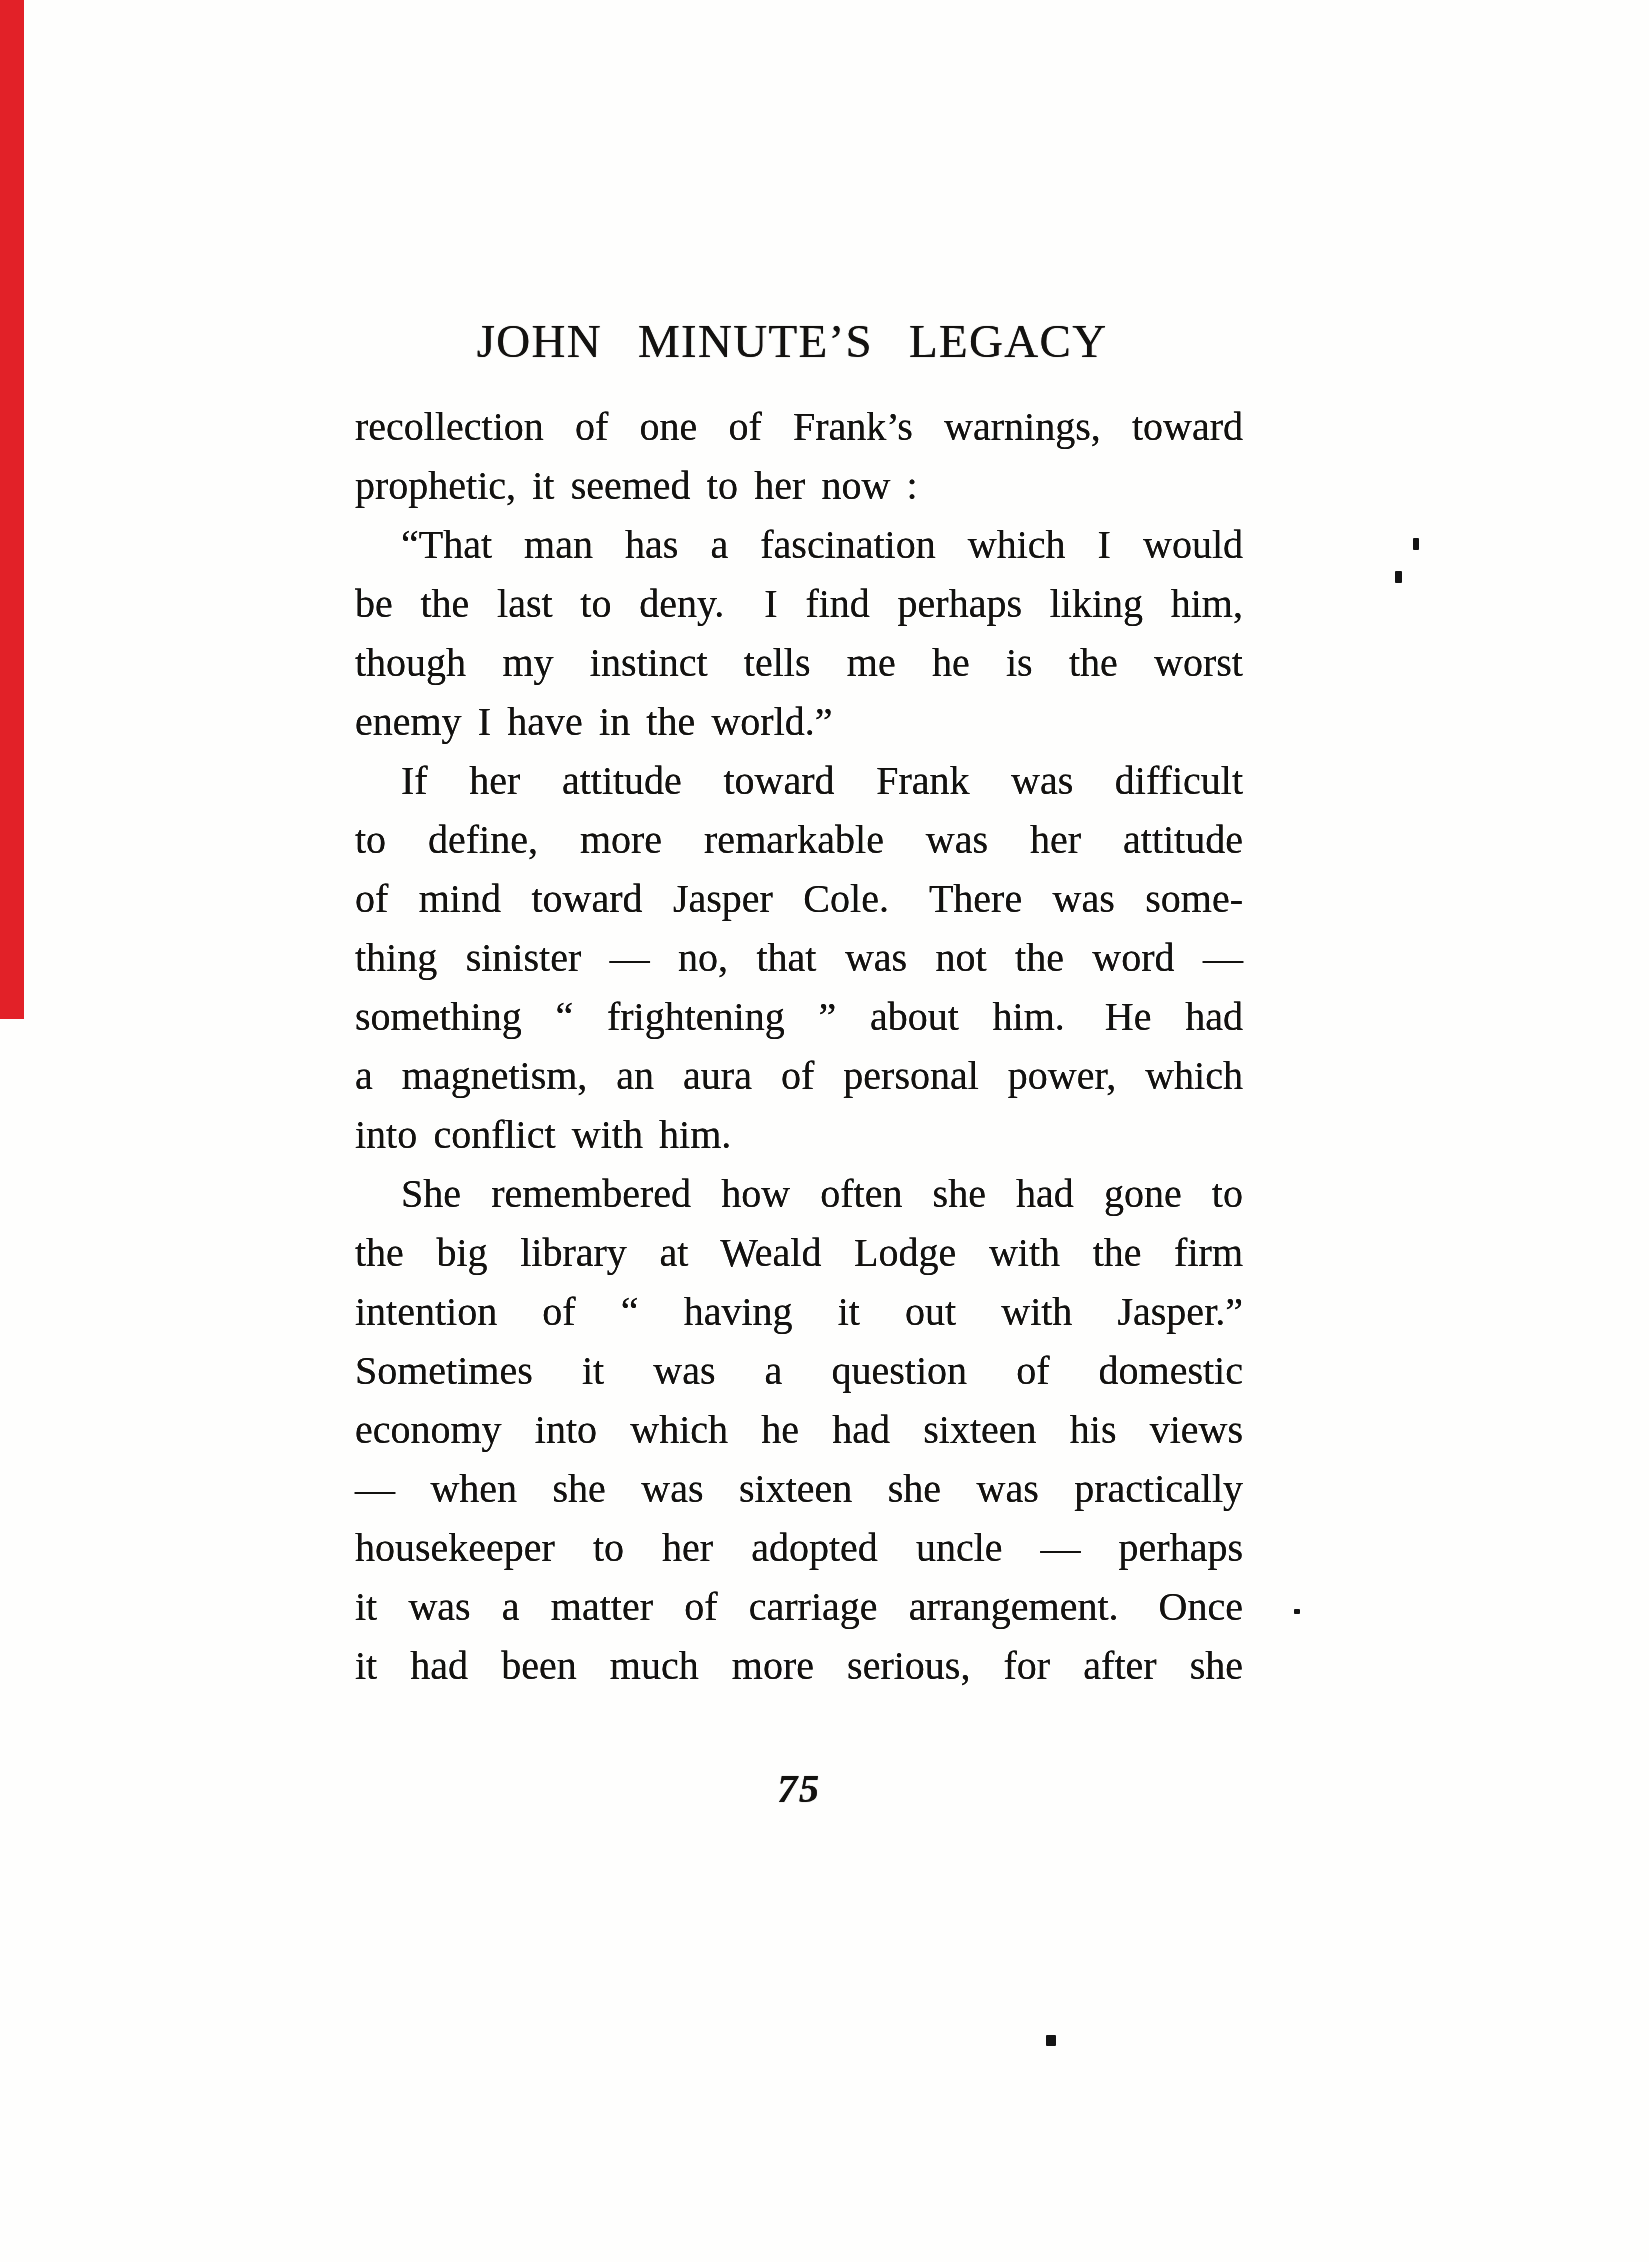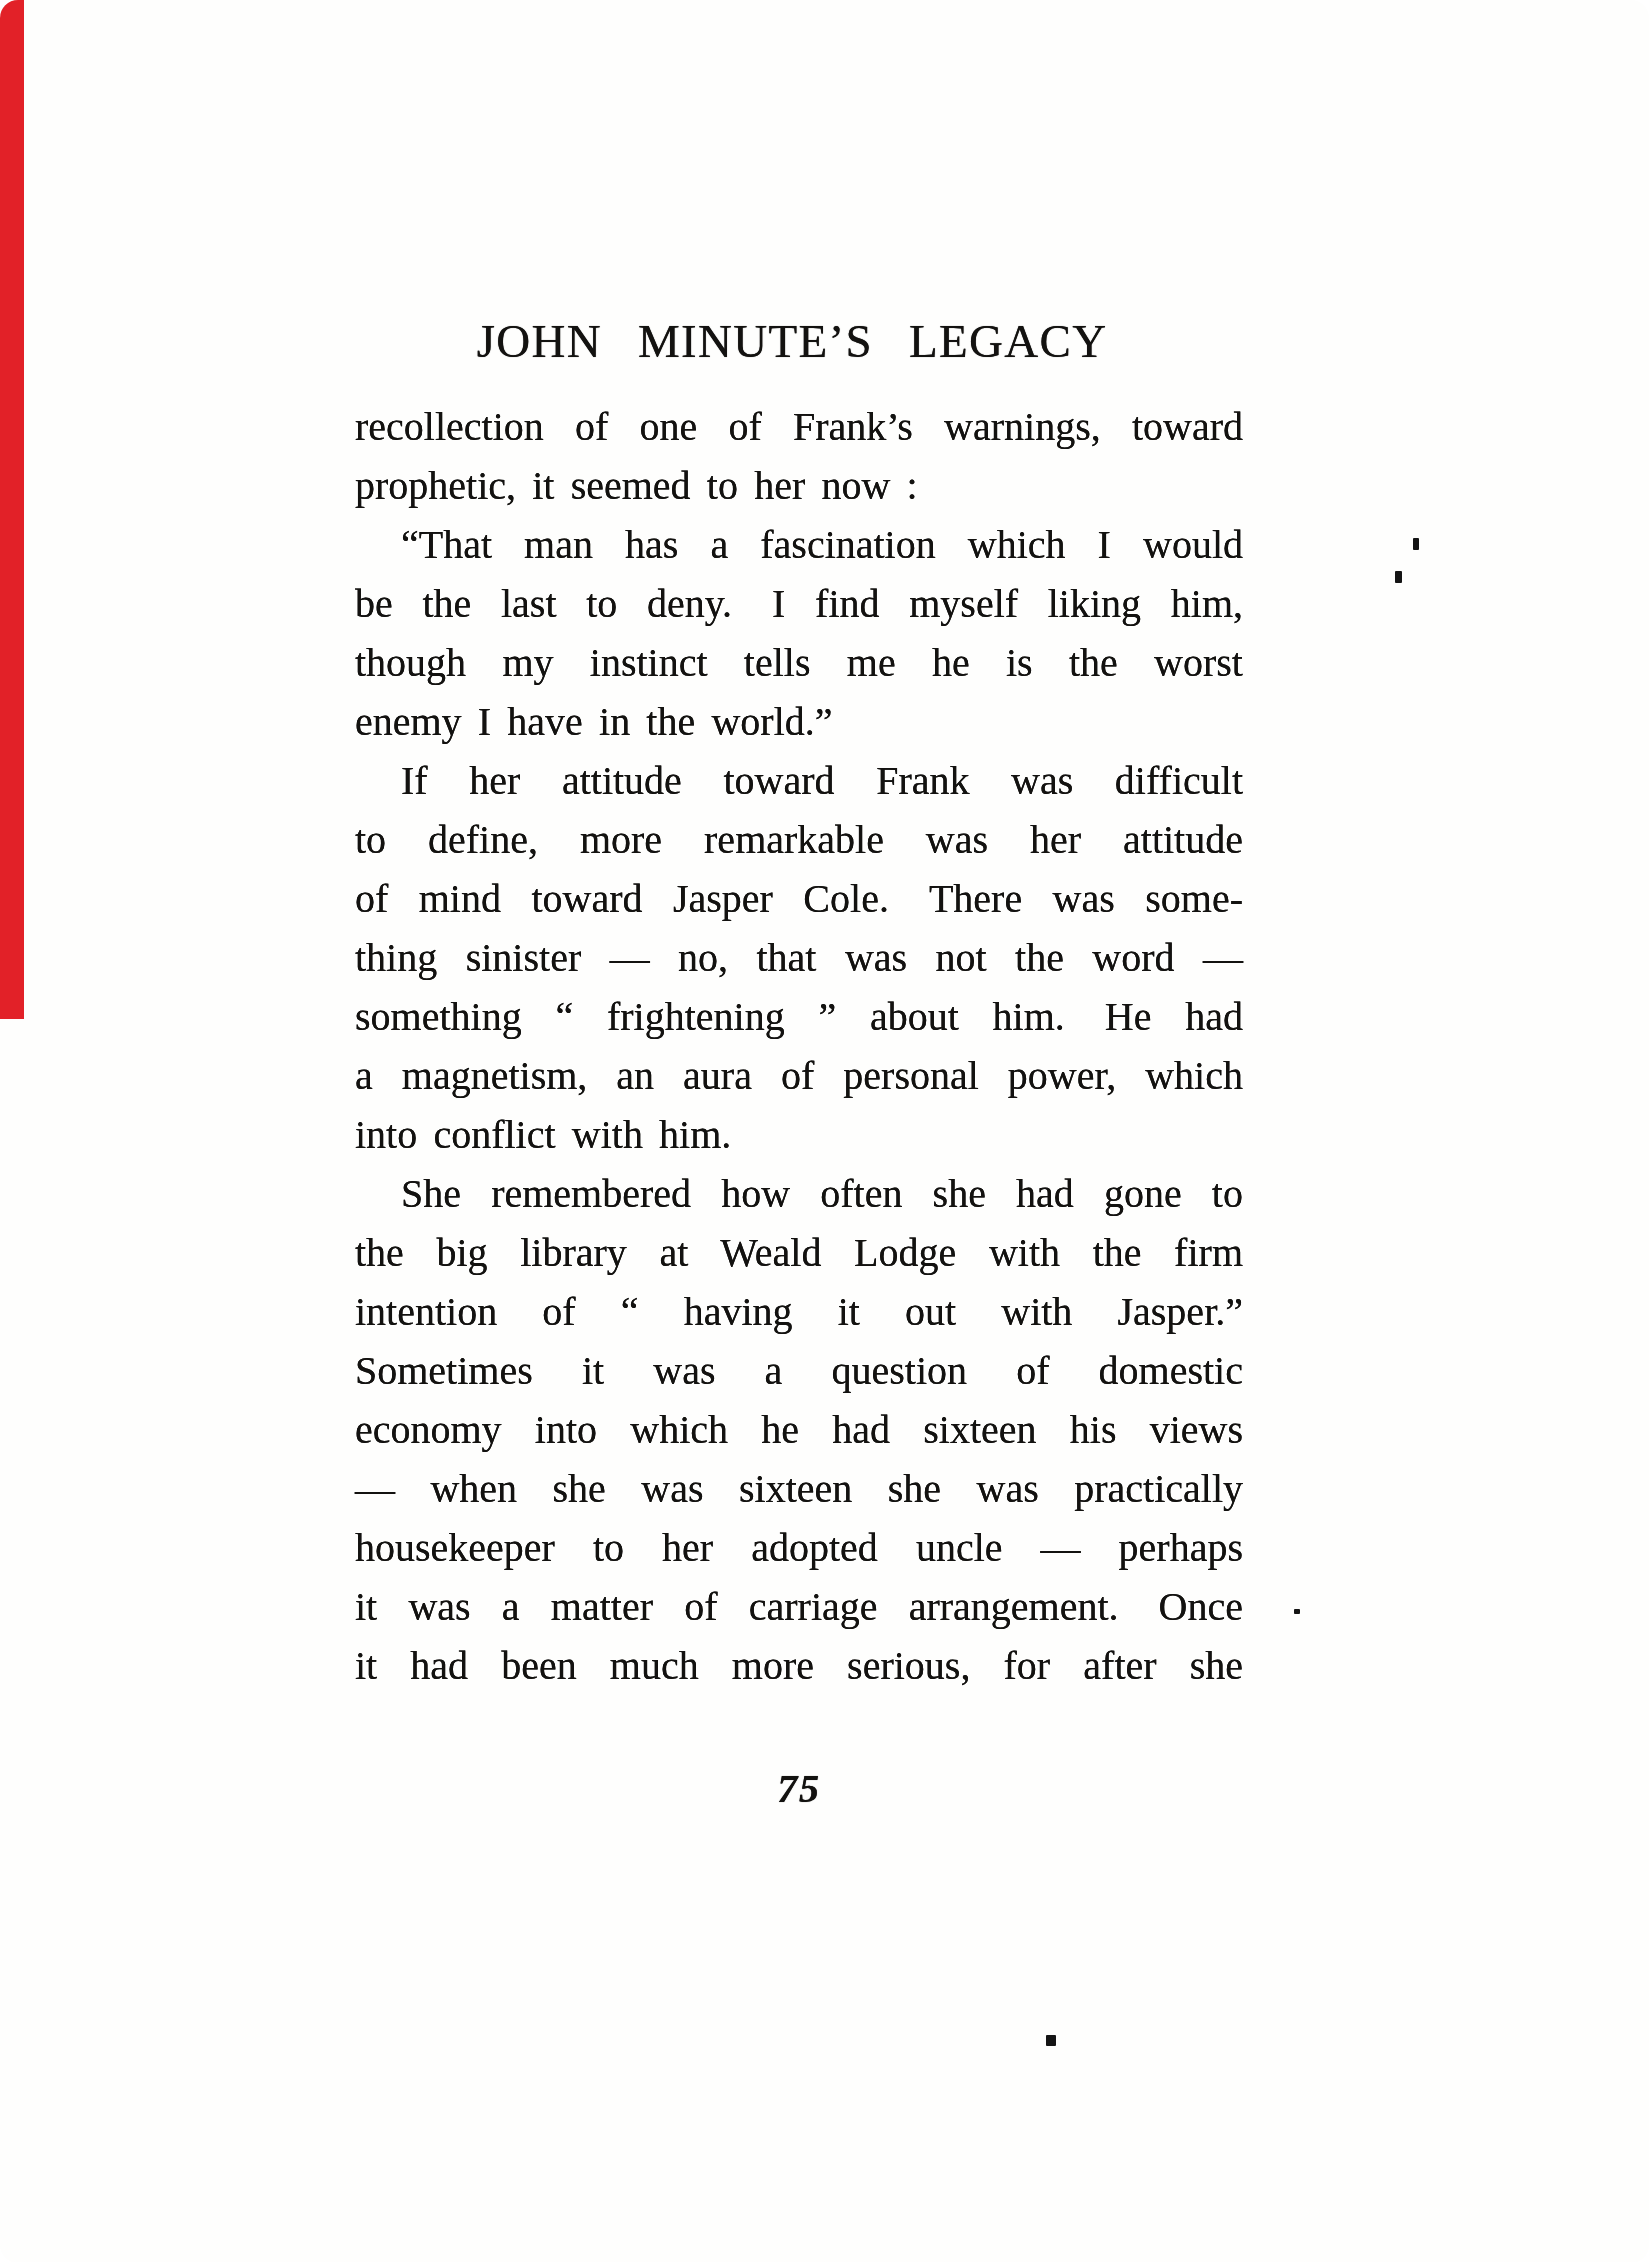--- a/index.html
+++ b/index.html
@@ -4,21 +4,20 @@
 <style>
   html, body { margin: 0; padding: 0; background: #ffffff; }
   .page {
     position: relative;
     width: 1649px;
     height: 2263px;
     background: #fefefd;
     font-family: "Liberation Serif", "DejaVu Serif", serif;
     color: #131210;
     overflow: hidden;
-    border-radius: 18px;
   }
   .red-stripe {
     position: absolute;
     left: 0; top: 0;
   }
   .title {
     position: absolute;
     top: 314px;
     left: 348px;
     width: 888px;
@@ -71,21 +70,21 @@
 </head>
 <body>
 
 <div class="page">
   <div class="red-stripe" style="left: 0px; top: 0px; width: 24px; height: 1019px; background: rgb(226, 33, 40);"></div>
   <h1 class="title">JOHN MINUTE’S LEGACY</h1>
   <div class="text-block" id="text-block">
       <div class="line justify">recollection of one of Frank’s warnings, toward</div>
       <div class="line nojustify">prophetic, it seemed to her now :</div>
       <div class="line justify indent">“That man has a fascination which I would</div>
-      <div class="line justify">be the last to deny. I find myself liking him,</div>
+      <div class="line justify">be the last to deny. I find perhaps liking him,</div>
       <div class="line justify">though my instinct tells me he is the worst</div>
       <div class="line nojustify">enemy I have in the world.”</div>
       <div class="line justify indent">If her attitude toward Frank was difficult</div>
       <div class="line justify">to define, more remarkable was her attitude</div>
       <div class="line justify">of mind toward Jasper Cole. There was some-</div>
       <div class="line justify">thing sinister — no, that was not the word —</div>
       <div class="line justify">something “ frightening ” about him. He had</div>
       <div class="line justify">a magnetism, an aura of personal power, which</div>
       <div class="line nojustify">into conflict with him.</div>
       <div class="line justify indent">She remembered how often she had gone to</div>

